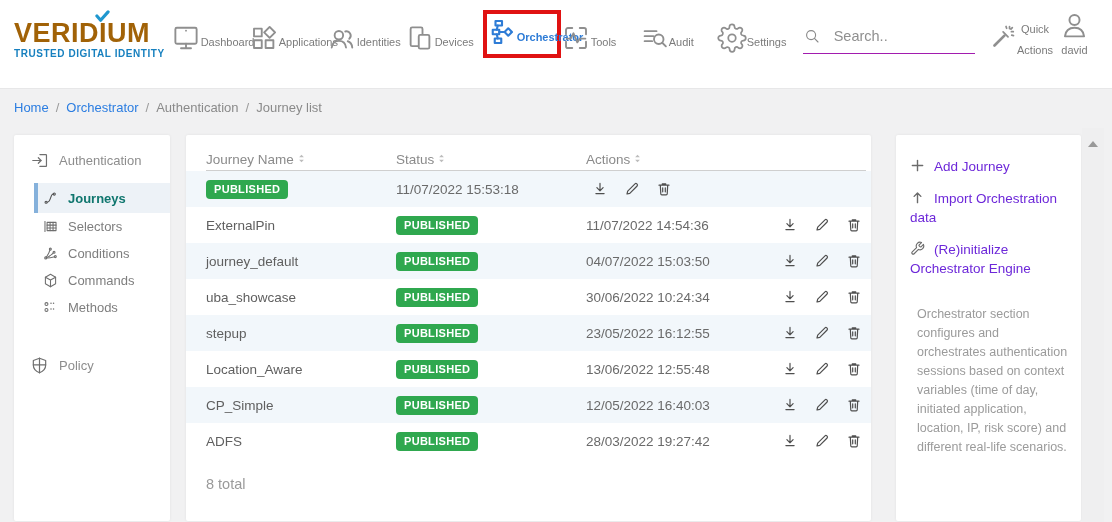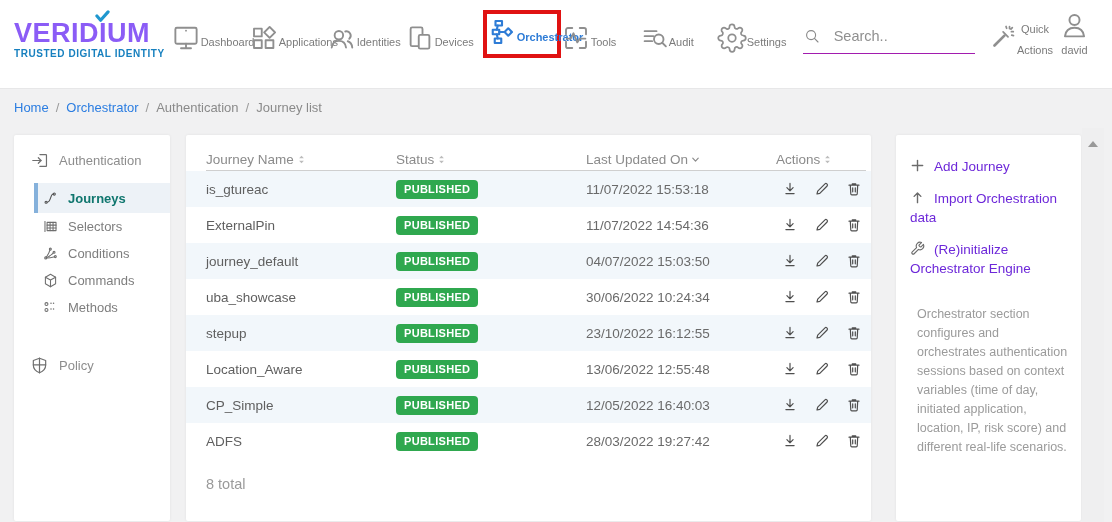--- a/index.html
+++ b/index.html
@@ -6,21 +6,21 @@
   html,body { width:1112px; height:522px; overflow:hidden; }
   body {
     font-family: "Liberation Sans", "DejaVu Sans", sans-serif;
     background:#f1f1f2; position:relative; color:#555;
   }
   svg { fill:none; stroke:currentColor; stroke-width:1.5; stroke-linecap:round; stroke-linejoin:round; display:block; }
 
   
   .topbar { height:89px; background:#fff; border-bottom:1px solid #e7e7e8; display:flex; align-items:flex-start; }
   .logo { margin:20px 0 0 14px; width:160px; cursor:pointer; }
-  .brand { font-size:27px; font-weight:bold; color:#8b5cf6; letter-spacing:.5px; line-height:1; }
+  .brand { font-size:27px; font-weight:bold; color:#a16207; letter-spacing:.5px; line-height:1; }
   .i-pos { position:relative; }
   .i-pos svg { position:absolute; top:-8px; left:-4px; width:15px; height:13px; color:#1f97cf; stroke-width:3.4; }
   .tagline { font-size:10px; font-weight:bold; color:#1780bf; letter-spacing:.55px; margin-top:1px; }
 
   .main-nav { display:flex; margin-top:12px; }
   .nav-item { width:78px; display:flex; flex-direction:row; align-items:center; padding-top:5px; cursor:pointer; }
   .nav-item .ic { height:30px; color:#8f8f8f; }
   .nav-item .ic svg { width:30px; height:30px; }
   .nav-label { font-size:11px; color:#7b7b7b; margin-top:9px; white-space:nowrap; }
   .nav-item.active { border:4px solid #e01212; padding:3px 0 7px; margin-top:-2px; }
@@ -56,21 +56,21 @@
   .side-items { margin:13px 0 0 20px; }
   .side-item { display:flex; align-items:center; gap:9px; height:27px; font-size:13px; color:#7e7e7e; border-left:4px solid transparent; padding-left:4px; cursor:pointer; }
   .side-item .ic { color:#6f6f6f; } .side-item svg { width:17px; height:17px; }
   .side-item.selected { background:#edf2f7; border-left-color:#85b1db; color:#0f766e; font-weight:bold; height:30px; }
   .side-item.selected .ic { color:#4f4f4f; }
   .policy { margin-top:19px; }
 
   
   .table-card { width:685px; flex:none; margin-left:16px; padding-top:5px; }
   .thead { display:flex; align-items:center; height:31px; margin:0 5px 0 20px; border-bottom:1px solid #cfcfcf; color:#8b8b8b; font-size:13.5px; }
-  .hcol { display:flex; align-items:center; gap:2px; cursor:pointer;margin-top:8px; }
+  .hcol { display:flex; align-items:flex-start; gap:2px; cursor:pointer;margin-top:8px; }
   .col-1 { width:190px; } .col-2 { width:190px; } .col-3 { width:190px; } .col-4 { flex:1; }
   .sorticon { width:11px; height:13px; } .sorticon path { fill:#bcbcbc; stroke:none; }
   .chev { width:11px; height:11px; color:#8b8b8b; }
   .trow { display:flex; align-items:center; height:36px; padding-left:20px; font-size:13.5px; }
   .trow.shade { background:#f2f7fb; }
   .cell-name { color:#5f5f5f; }
   .badge { display:inline-block; background:#2fa84f; color:#fff; font-size:11px; font-weight:bold; letter-spacing:.3px; padding:3px 8px 4px; border-radius:4px; }
   .cell-date { color:#6a6a6a; }
   .cell-actions { display:flex; align-items:center; gap:16px; padding-left:6px; color:#4f4f4f; }
   .act { cursor:pointer; } .act svg { width:16px; height:16px; stroke-width:1.2; }
@@ -314,37 +314,30 @@
             <path d="M4.6 9.8L8 13.4l3.4-3.6z"></path>
           </svg>
       </div>
       <div class="hcol col-2">
         <span>Status</span>
         <svg class="sorticon" viewBox="0 0 16 16">
             <path d="M4.6 6.2L8 2.6l3.4 3.6z"></path>
             <path d="M4.6 9.8L8 13.4l3.4-3.6z"></path>
           </svg>
       </div>
-      <div class="hcol col-3">
-        <span>Last Updated On</span>
-        <svg class="chev" viewBox="0 0 16 16">
-            <path d="M4 6l4 4.3L12 6" style="stroke-width:1.7"></path>
-          </svg>
-      </div>
       <div class="hcol col-4">
         <span>Actions</span>
         <svg class="sorticon" viewBox="0 0 16 16">
             <path d="M4.6 6.2L8 2.6l3.4 3.6z"></path>
             <path d="M4.6 9.8L8 13.4l3.4-3.6z"></path>
           </svg>
       </div>
     </div>
 
     <div class="trow shade">
-      <div class="cell-name col-1">is_gtureac</div>
       <div class="col-2"><span class="badge">PUBLISHED</span></div>
       <div class="cell-date col-3">11/07/2022 15:53:18</div>
       <div class="cell-actions col-4">
         <span class="act">
             <svg viewBox="0 0 16 16">
               <path d="M8 2.4v7.4M4.9 6.7L8 9.8l3.1-3.1M3.9 12.6h8.2"></path>
             </svg>
           </span>
         <span class="act">
             <svg viewBox="0 0 16 16">
@@ -420,21 +413,21 @@
         <span class="act">
             <svg viewBox="0 0 16 16">
               <path d="M3 4.2h10M6.3 4.2V2.8h3.4v1.4M4.3 4.2l.5 8.7a1 1 0 0 0 1 .9h4.4a1 1 0 0 0 1-.9l.5-8.7M6.7 6.8v4M9.3 6.8v4"></path>
             </svg>
           </span>
       </div>
     </div>
     <div class="trow shade">
       <div class="cell-name col-1">stepup</div>
       <div class="col-2"><span class="badge">PUBLISHED</span></div>
-      <div class="cell-date col-3">23/10/2022 16:12:55</div>
+      <div class="cell-date col-3">23/05/2022 16:12:55</div>
       <div class="cell-actions col-4">
         <span class="act">
             <svg viewBox="0 0 16 16">
               <path d="M8 2.4v7.4M4.9 6.7L8 9.8l3.1-3.1M3.9 12.6h8.2"></path>
             </svg>
           </span>
         <span class="act">
             <svg viewBox="0 0 16 16">
               <path d="M3 13l.7-2.8L11 2.9a1.3 1.3 0 0 1 1.8 0l.3.3a1.3 1.3 0 0 1 0 1.8L5.8 12.3 3 13z"></path>
             </svg>

